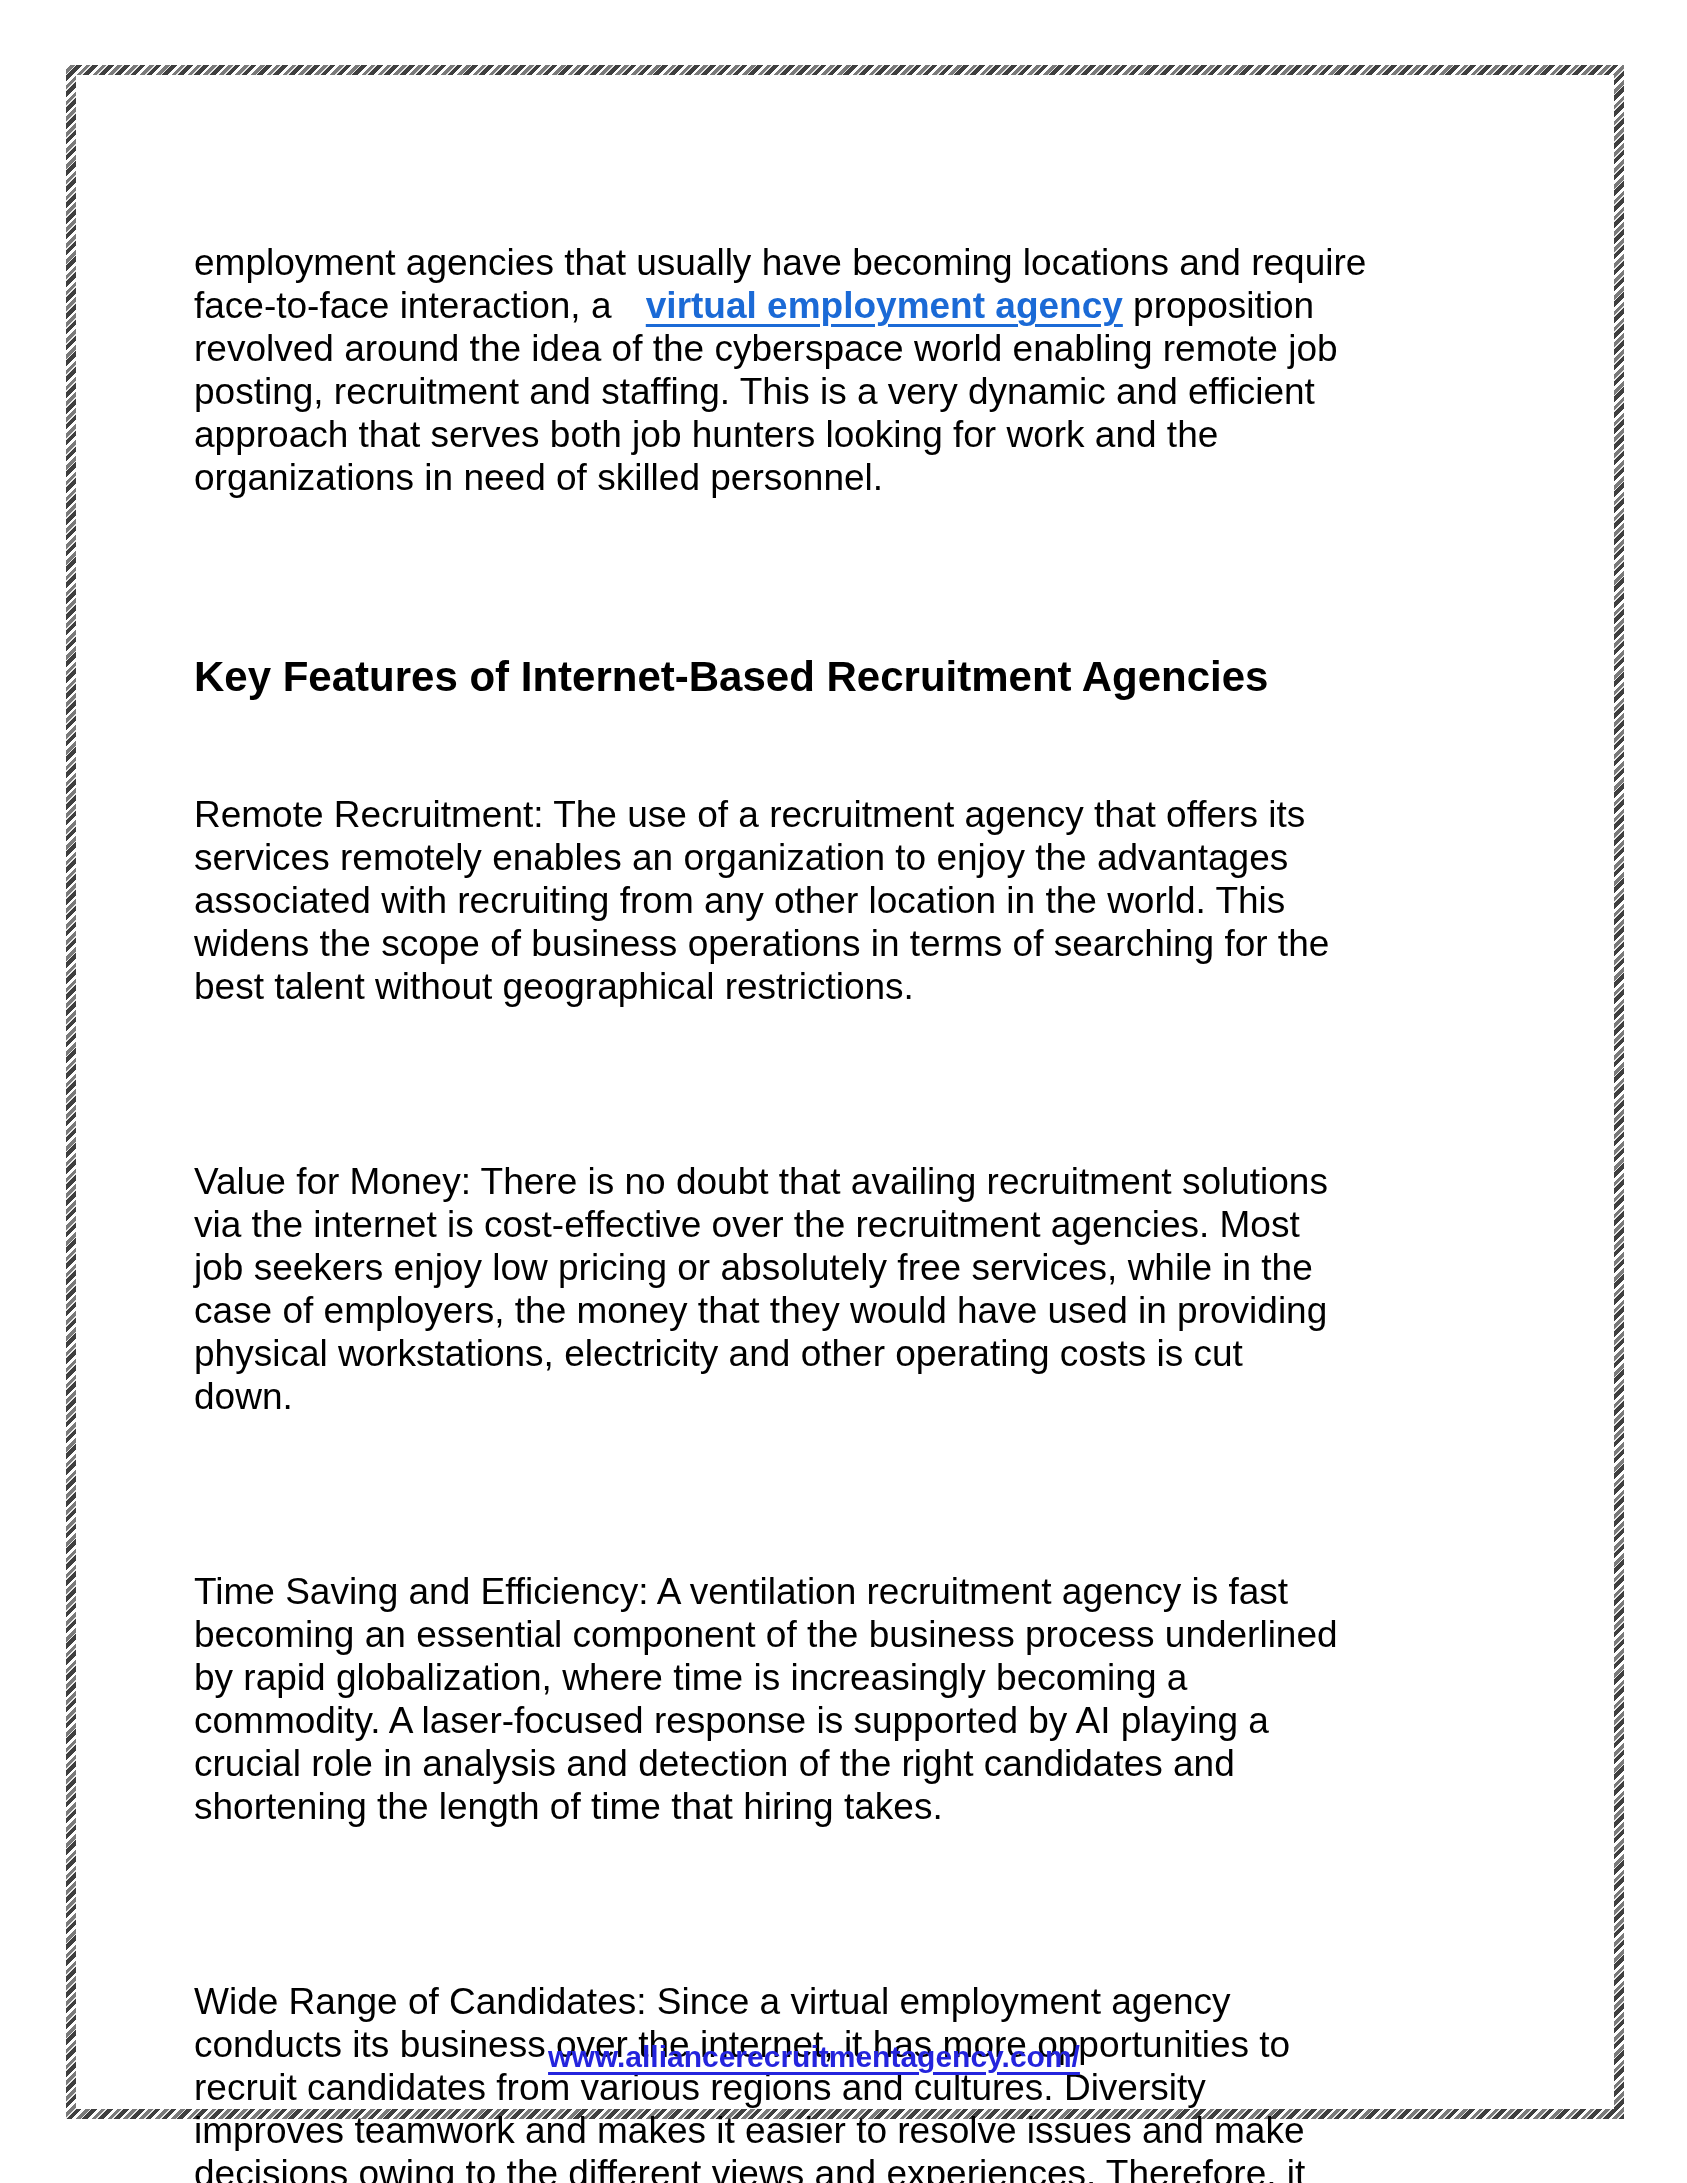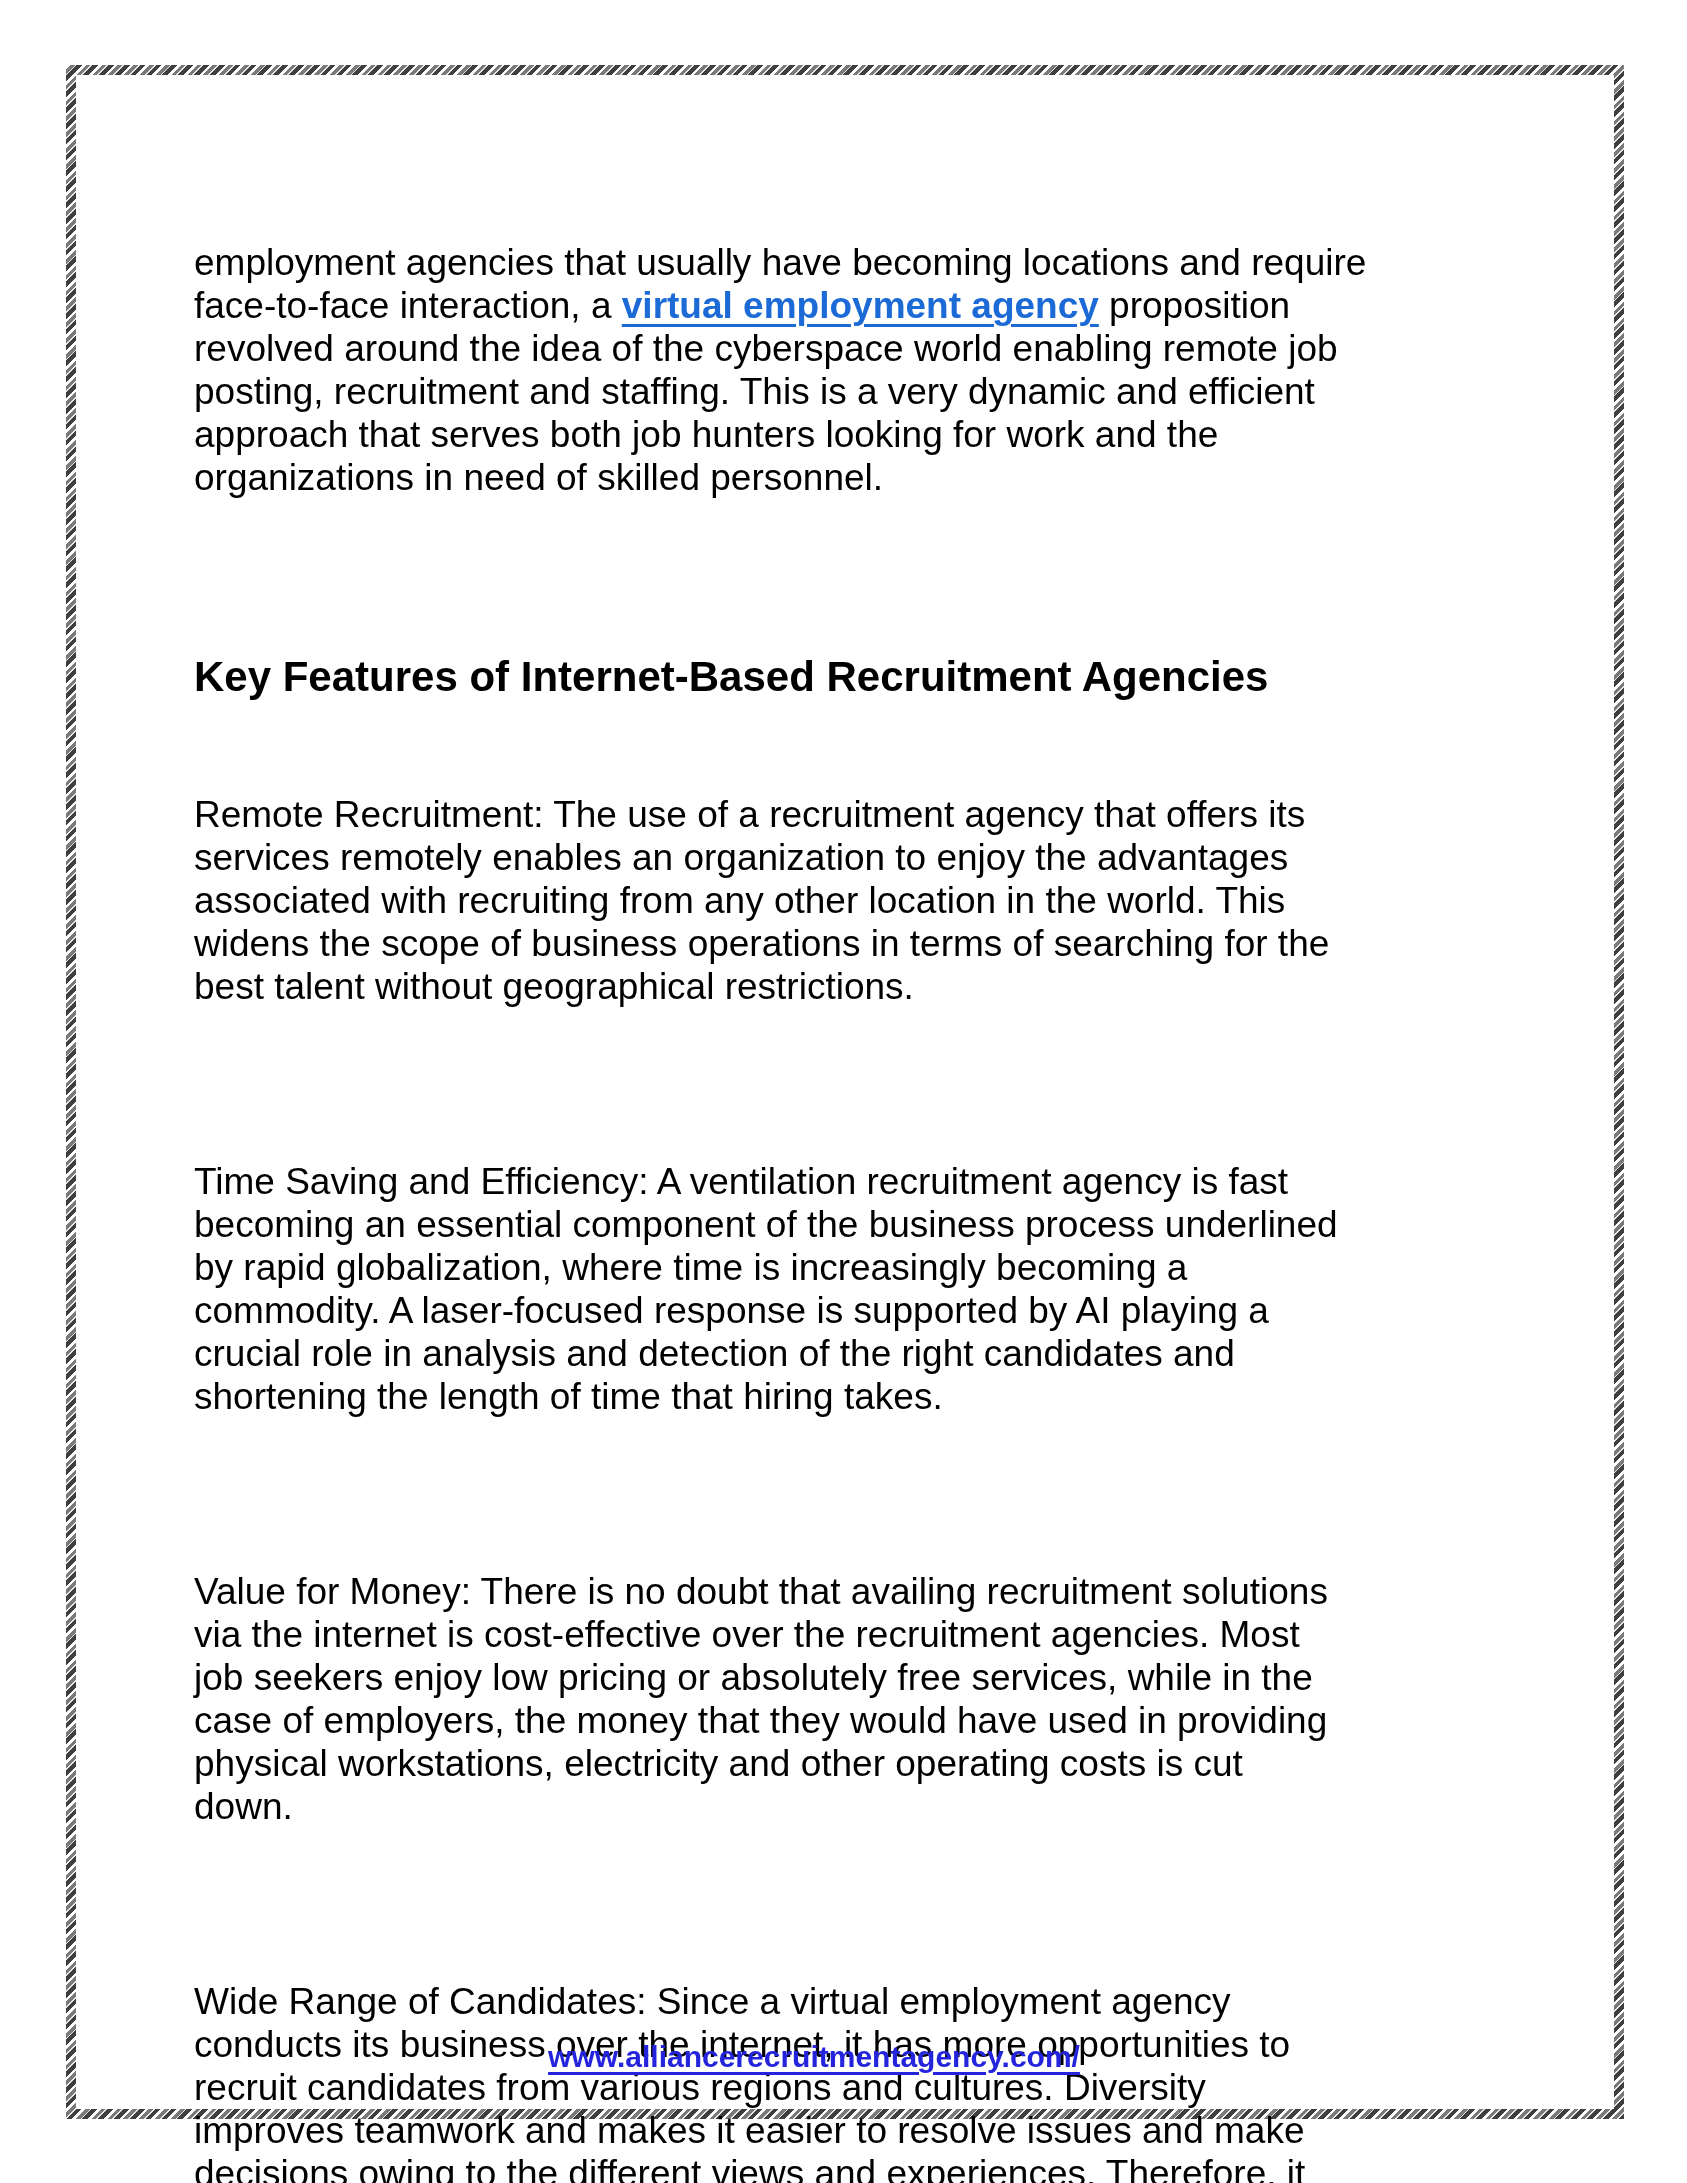--- a/index.html
+++ b/index.html
@@ -54,20 +54,21 @@
     margin: 0 0 5.3px 0;
     white-space: nowrap;
   }
   a.body-link {
     color: #1b6ad6;
     font-weight: bold;
     text-decoration: underline;
     text-decoration-thickness: 3.3px;
     text-underline-offset: 6px;
     cursor: pointer;
+    margin-left: 24px;
   }
   .footer {
     position: absolute;
     left: 188px;
     width: 1252px;
     top: 2040px;
     text-align: center;
   }
   a.footer-link {
     color: #2424dd;
@@ -98,33 +99,33 @@
 organizations in need of skilled personnel.</span></p>
 
   <h1 class="section-heading">Key Features of Internet-Based Recruitment Agencies</h1>
 
   <p>Remote Recruitment: The use of a recruitment agency that offers its
 services remotely enables an organization to enjoy the advantages
 associated with recruiting from any other location in the world. This
 widens the scope of business operations in terms of searching for the
 best talent without geographical restrictions.</p>
 
+  <p>Value for Money: There is no doubt that availing recruitment solutions
+via the internet is cost-effective over the recruitment agencies. Most
+job seekers enjoy low pricing or absolutely free services, while in the
+case of employers, the money that they would have used in providing
+physical workstations, electricity and other operating costs is cut
+down.</p>
+
   <p>Time Saving and Efficiency: A ventilation recruitment agency is fast
 becoming an essential component of the business process underlined
 by rapid globalization, where time is increasingly becoming a
 commodity. A laser-focused response is supported by AI playing a
 crucial role in analysis and detection of the right candidates and
 shortening the length of time that hiring takes.</p>
-
-  <p>Value for Money: There is no doubt that availing recruitment solutions
-via the internet is cost-effective over the recruitment agencies. Most
-job seekers enjoy low pricing or absolutely free services, while in the
-case of employers, the money that they would have used in providing
-physical workstations, electricity and other operating costs is cut
-down.</p>
 
   <p>Wide Range of Candidates: Since a virtual employment agency
 conducts its business over the internet, it has more opportunities to
 recruit candidates from various regions and cultures. Diversity
 improves teamwork and makes it easier to resolve issues and make
 decisions owing to the different views and experiences. Therefore, it
 enhances teamwork.</p>
 
   
 </div>

